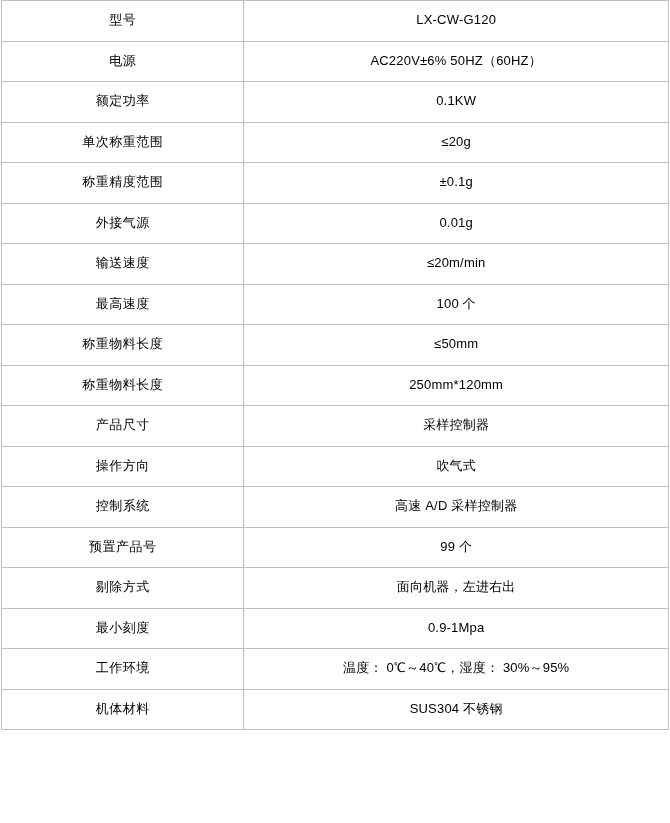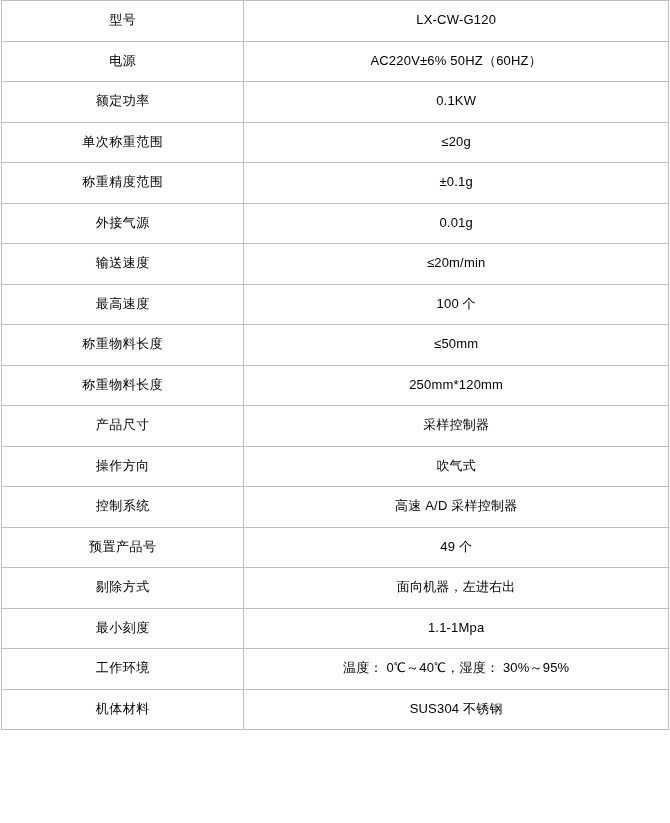--- a/index.html
+++ b/index.html
@@ -99,29 +99,29 @@
     <tr>
       <td class="cell-label">操作方向</td>
       <td class="cell-value">吹气式</td>
     </tr>
     <tr>
       <td class="cell-label">控制系统</td>
       <td class="cell-value">高速 A/D 采样控制器</td>
     </tr>
     <tr>
       <td class="cell-label">预置产品号</td>
-      <td class="cell-value">49 个</td>
+      <td class="cell-value">99 个</td>
     </tr>
     <tr>
       <td class="cell-label">剔除方式</td>
       <td class="cell-value">面向机器，左进右出</td>
     </tr>
     <tr>
       <td class="cell-label">最小刻度</td>
-      <td class="cell-value">1.1-1Mpa</td>
+      <td class="cell-value">0.9-1Mpa</td>
     </tr>
     <tr>
       <td class="cell-label">工作环境</td>
       <td class="cell-value">温度： 0℃～40℃，湿度： 30%～95%</td>
     </tr>
     <tr>
       <td class="cell-label">机体材料</td>
       <td class="cell-value">SUS304 不锈钢</td>
     </tr>
   </tbody>

